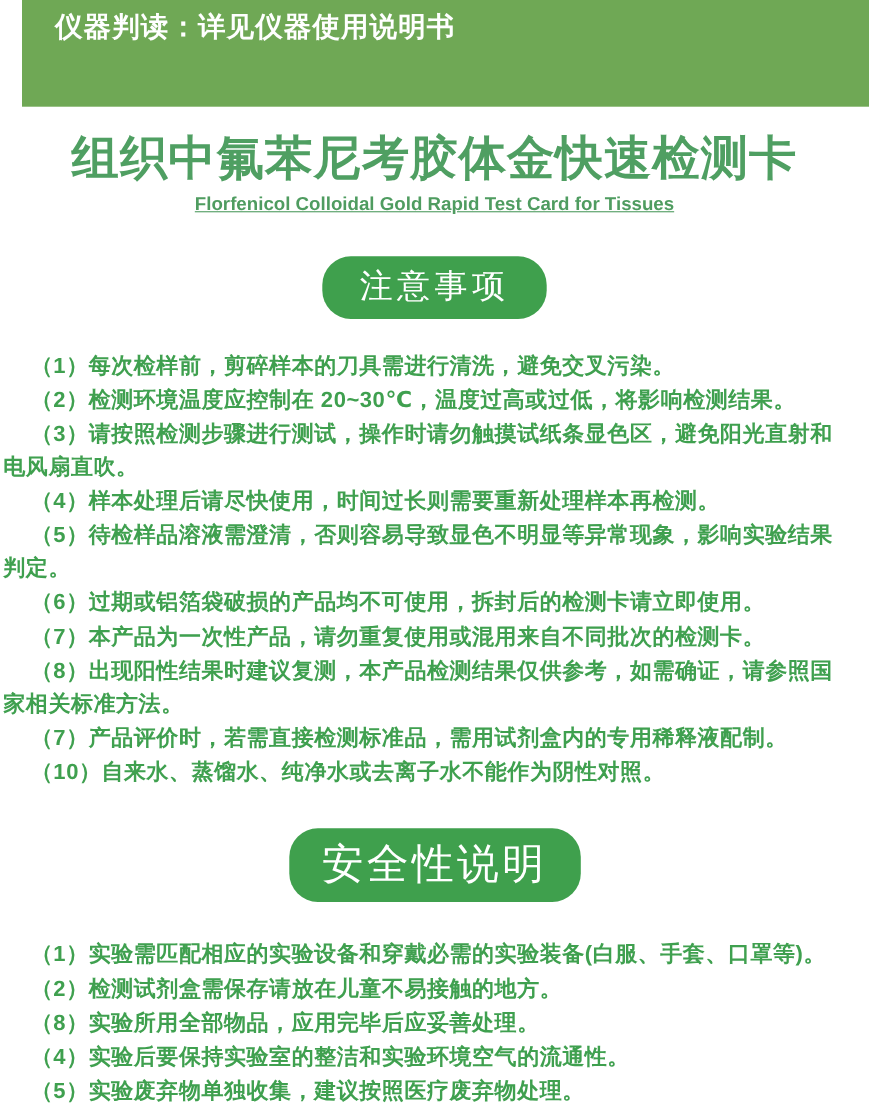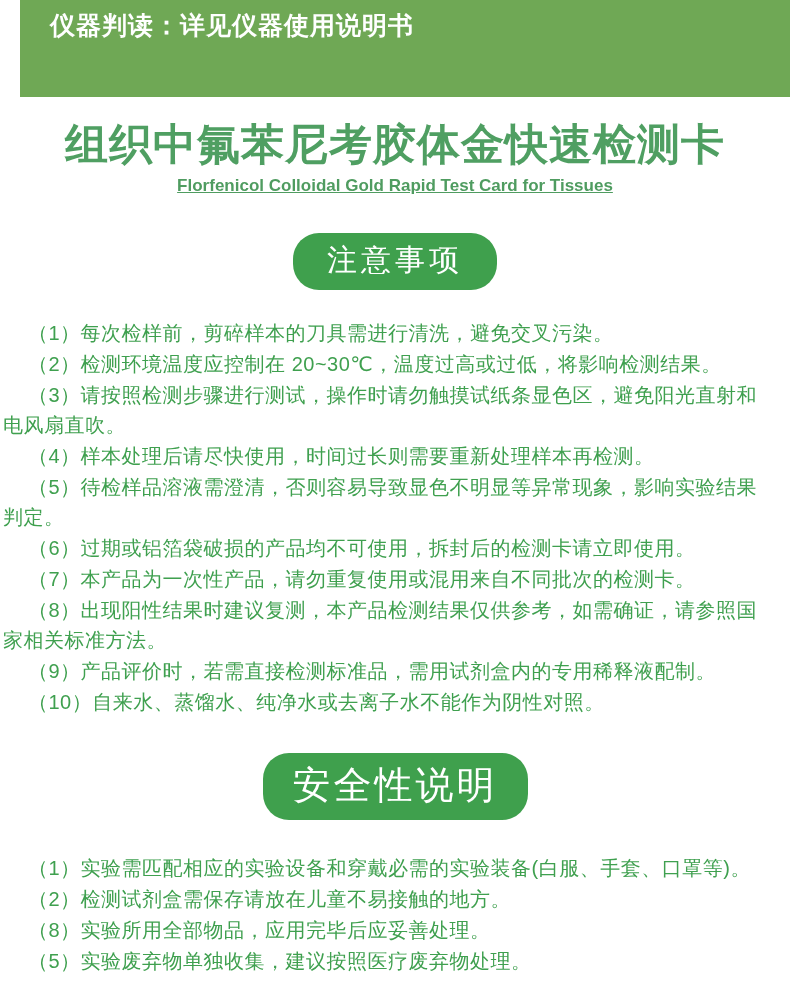--- a/index.html
+++ b/index.html
@@ -57,21 +57,21 @@
   .pill-2 { font-size: 38px; padding: 7px 30px 9px 30px; letter-spacing: 3px; }
   .list {
     margin-top: 28px;
     padding: 0 26px 0 3px;
     list-style: none;
   }
   .list-2 { margin-top: 33px; }
   .list li {
     color: #3FA04F;
     font-size: 20px;
-    font-weight: 400;
+    font-weight: 700;
     line-height: 30px;
     text-indent: 25px;
     margin: 1px 0;
     letter-spacing: 0.5px;
   }
 </style>
 </head>
 <body>
 
 <header class="top-bar">
@@ -86,24 +86,25 @@
 
 <ul class="list list-1">
   <li>（1）每次检样前，剪碎样本的刀具需进行清洗，避免交叉污染。</li>
   <li>（2）检测环境温度应控制在 20~30℃，温度过高或过低，将影响检测结果。</li>
   <li>（3）请按照检测步骤进行测试，操作时请勿触摸试纸条显色区，避免阳光直射和电风扇直吹。</li>
   <li>（4）样本处理后请尽快使用，时间过长则需要重新处理样本再检测。</li>
   <li>（5）待检样品溶液需澄清，否则容易导致显色不明显等异常现象，影响实验结果判定。</li>
   <li>（6）过期或铝箔袋破损的产品均不可使用，拆封后的检测卡请立即使用。</li>
   <li>（7）本产品为一次性产品，请勿重复使用或混用来自不同批次的检测卡。</li>
   <li>（8）出现阳性结果时建议复测，本产品检测结果仅供参考，如需确证，请参照国家相关标准方法。</li>
-  <li>（9）产品评价时，若需直接检测标准品，需用试剂盒内的专用稀释液配制。</li>
+  <li>（7）产品评价时，若需直接检测标准品，需用试剂盒内的专用稀释液配制。</li>
   <li>（10）自来水、蒸馏水、纯净水或去离子水不能作为阴性对照。</li>
 </ul>
 
 <div class="pill pill-2">安全性说明</div>
 
 <ul class="list list-2">
   <li>（1）实验需匹配相应的实验设备和穿戴必需的实验装备(白服、手套、口罩等)。</li>
   <li>（2）检测试剂盒需保存请放在儿童不易接触的地方。</li>
   <li>（8）实验所用全部物品，应用完毕后应妥善处理。</li>
+  <li>（4）实验后要保持实验室的整洁和实验环境空气的流通性。</li>
   <li>（5）实验废弃物单独收集，建议按照医疗废弃物处理。</li>
 </ul>
 
 </body></html>

